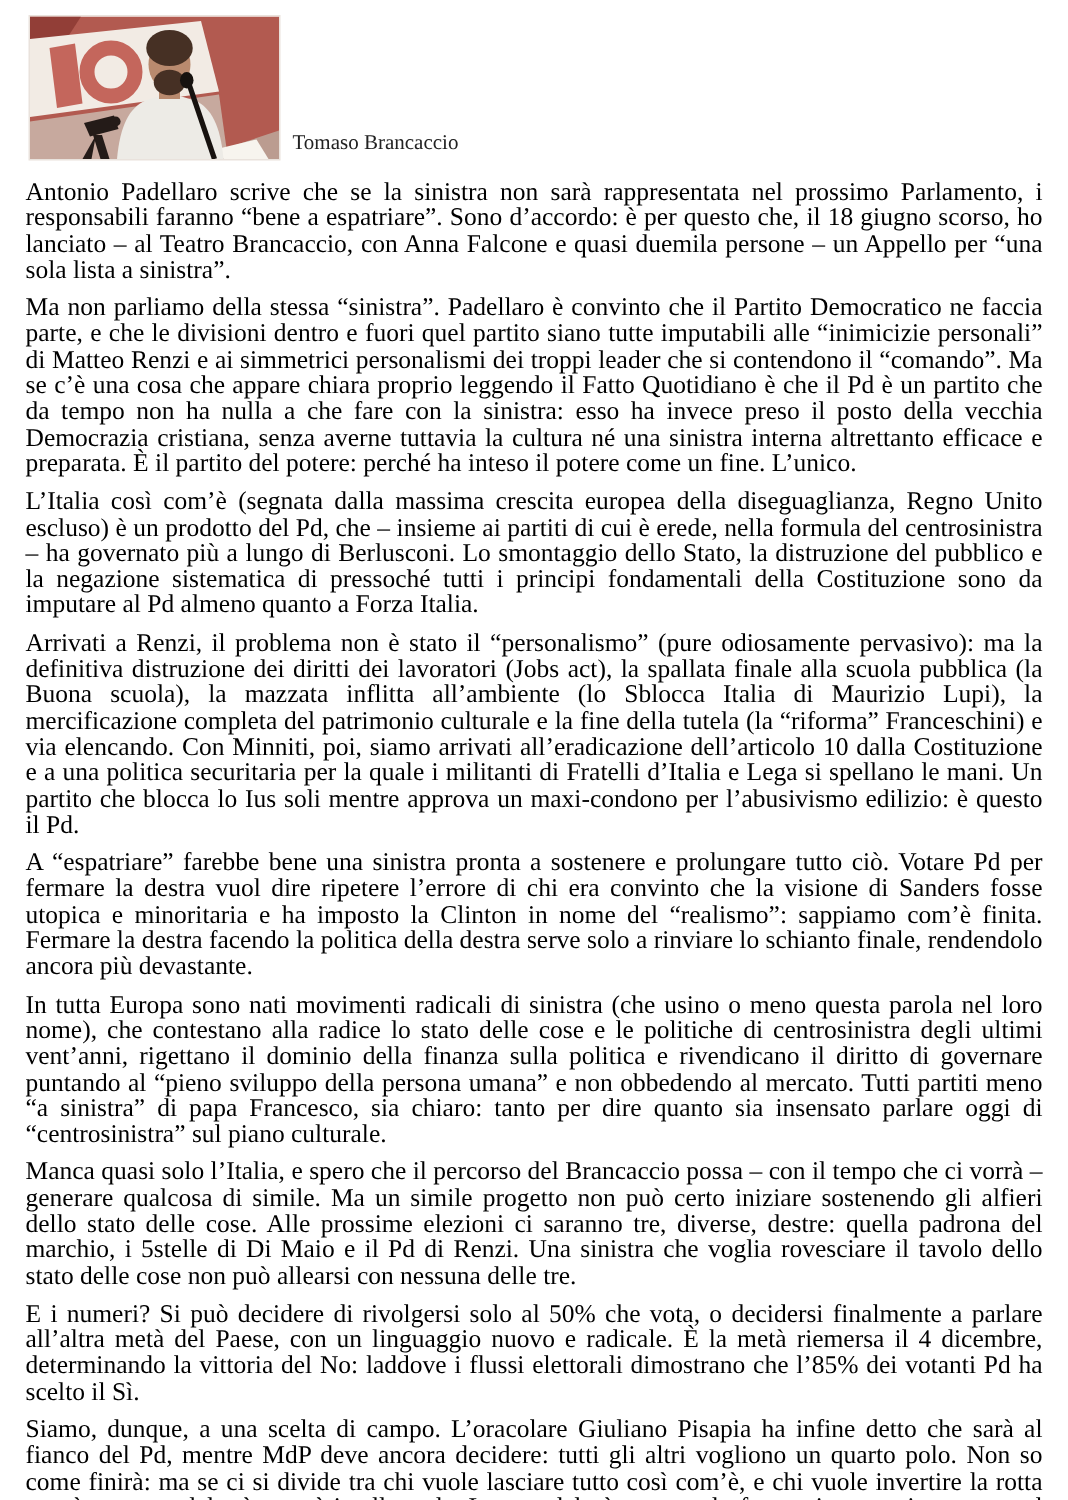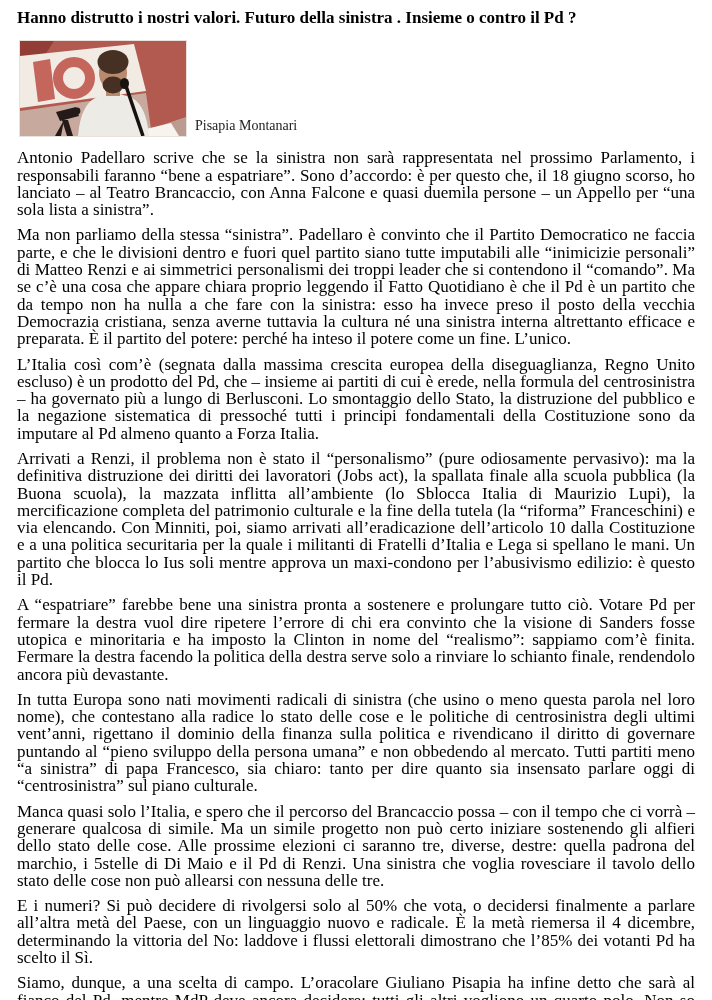--- a/index.html
+++ b/index.html
@@ -50,21 +50,20 @@
     color: #000000;
   }
   .footer-source { font-style: italic; }
   .footer-date { margin-left: 9px; }
 </style>
 </head>
 <body>
 
 <div class="page">
 
-  <h1 class="article-title">Hanno distrutto i nostri valori. Futuro della sinistra . Insieme o contro il Pd ?</h1>
 
   <div class="photo-row">
     <div class="photo-frame">
       <svg width="166" height="95" viewBox="0 0 166 95" xmlns="http://www.w3.org/2000/svg">
 
         <rect x="0" y="0" width="166" height="95" fill="#b25a50"></rect>
 
         <path d="M0 0 L34 0 L16 28 L0 34 Z" opacity="0.85" fill="#8c3a33"></path>
 
         <path d="M0 15 L114 3 L126 50 L0 67 Z" fill="#f2ebe4"></path>
@@ -90,21 +89,21 @@
           <ellipse cx="93" cy="21" rx="15.5" ry="12" fill="#463024"></ellipse>
           <ellipse cx="93" cy="44" rx="10.5" ry="8.5" fill="#463024"></ellipse>
         </g>
 
         <g>
           <line x1="123" y1="95" x2="106" y2="45" stroke-width="3.5" stroke="#17120f"></line>
           <ellipse cx="104.5" cy="42.5" rx="4.5" ry="5.5" fill="#17120f"></ellipse>
         </g>
       </svg>
     </div>
-    <div class="photo-caption">Pisapia Montanari</div>
+    <div class="photo-caption">Tomaso Brancaccio</div>
   </div>
 
   <div class="body-text">
     <p>Antonio Padellaro scrive che se la sinistra non sarà rappresentata nel prossimo Parlamento, i responsabili faranno “bene a espatriare”. Sono d’accordo: è per questo che, il 18 giugno scorso, ho lanciato – al Teatro Brancaccio, con Anna Falcone e quasi duemila persone – un Appello per “una sola lista a sinistra”.</p>
     <p>Ma non parliamo della stessa “sinistra”. Padellaro è convinto che il Partito Democratico ne faccia parte, e che le divisioni dentro e fuori quel partito siano tutte imputabili alle “inimicizie personali” di Matteo Renzi e ai simmetrici personalismi dei troppi leader che si contendono il “comando”. Ma se c’è una cosa che appare chiara proprio leggendo il Fatto Quotidiano è che il Pd è un partito che da tempo non ha nulla a che fare con la sinistra: esso ha invece preso il posto della vecchia Democrazia cristiana, senza averne tuttavia la cultura né una sinistra interna altrettanto efficace e preparata. È il partito del potere: perché ha inteso il potere come un fine. L’unico.</p>
     <p>L’Italia così com’è (segnata dalla massima crescita europea della diseguaglianza, Regno Unito escluso) è un prodotto del Pd, che – insieme ai partiti di cui è erede, nella formula del centrosinistra – ha governato più a lungo di Berlusconi. Lo smontaggio dello Stato, la distruzione del pubblico e la negazione sistematica di pressoché tutti i principi fondamentali della Costituzione sono da imputare al Pd almeno quanto a Forza Italia.</p>
     <p>Arrivati a Renzi, il problema non è stato il “personalismo” (pure odiosamente pervasivo): ma la definitiva distruzione dei diritti dei lavoratori (Jobs act), la spallata finale alla scuola pubblica (la Buona scuola), la mazzata inflitta all’ambiente (lo Sblocca Italia di Maurizio Lupi), la mercificazione completa del patrimonio culturale e la fine della tutela (la “riforma” Franceschini) e via elencando. Con Minniti, poi, siamo arrivati all’eradicazione dell’articolo 10 dalla Costituzione e a una politica securitaria per la quale i militanti di Fratelli d’Italia e Lega si spellano le mani. Un partito che blocca lo Ius soli mentre approva un maxi-condono per l’abusivismo edilizio: è questo il Pd.</p>
     <p>A “espatriare” farebbe bene una sinistra pronta a sostenere e prolungare tutto ciò. Votare Pd per fermare la destra vuol dire ripetere l’errore di chi era convinto che la visione di Sanders fosse utopica e minoritaria e ha imposto la Clinton in nome del “realismo”: sappiamo com’è finita. Fermare la destra facendo la politica della destra serve solo a rinviare lo schianto finale, rendendolo ancora più devastante.</p>
     <p>In tutta Europa sono nati movimenti radicali di sinistra (che usino o meno questa parola nel loro nome), che contestano alla radice lo stato delle cose e le politiche di centrosinistra degli ultimi vent’anni, rigettano il dominio della finanza sulla politica e rivendicano il diritto di governare puntando al “pieno sviluppo della persona umana” e non obbedendo al mercato. Tutti partiti meno “a sinistra” di papa Francesco, sia chiaro: tanto per dire quanto sia insensato parlare oggi di “centrosinistra” sul piano culturale.</p>
     <p>Manca quasi solo l’Italia, e spero che il percorso del Brancaccio possa – con il tempo che ci vorrà – generare qualcosa di simile. Ma un simile progetto non può certo iniziare sostenendo gli alfieri dello stato delle cose. Alle prossime elezioni ci saranno tre, diverse, destre: quella padrona del marchio, i 5stelle di Di Maio e il Pd di Renzi. Una sinistra che voglia rovesciare il tavolo dello stato delle cose non può allearsi con nessuna delle tre.</p>

